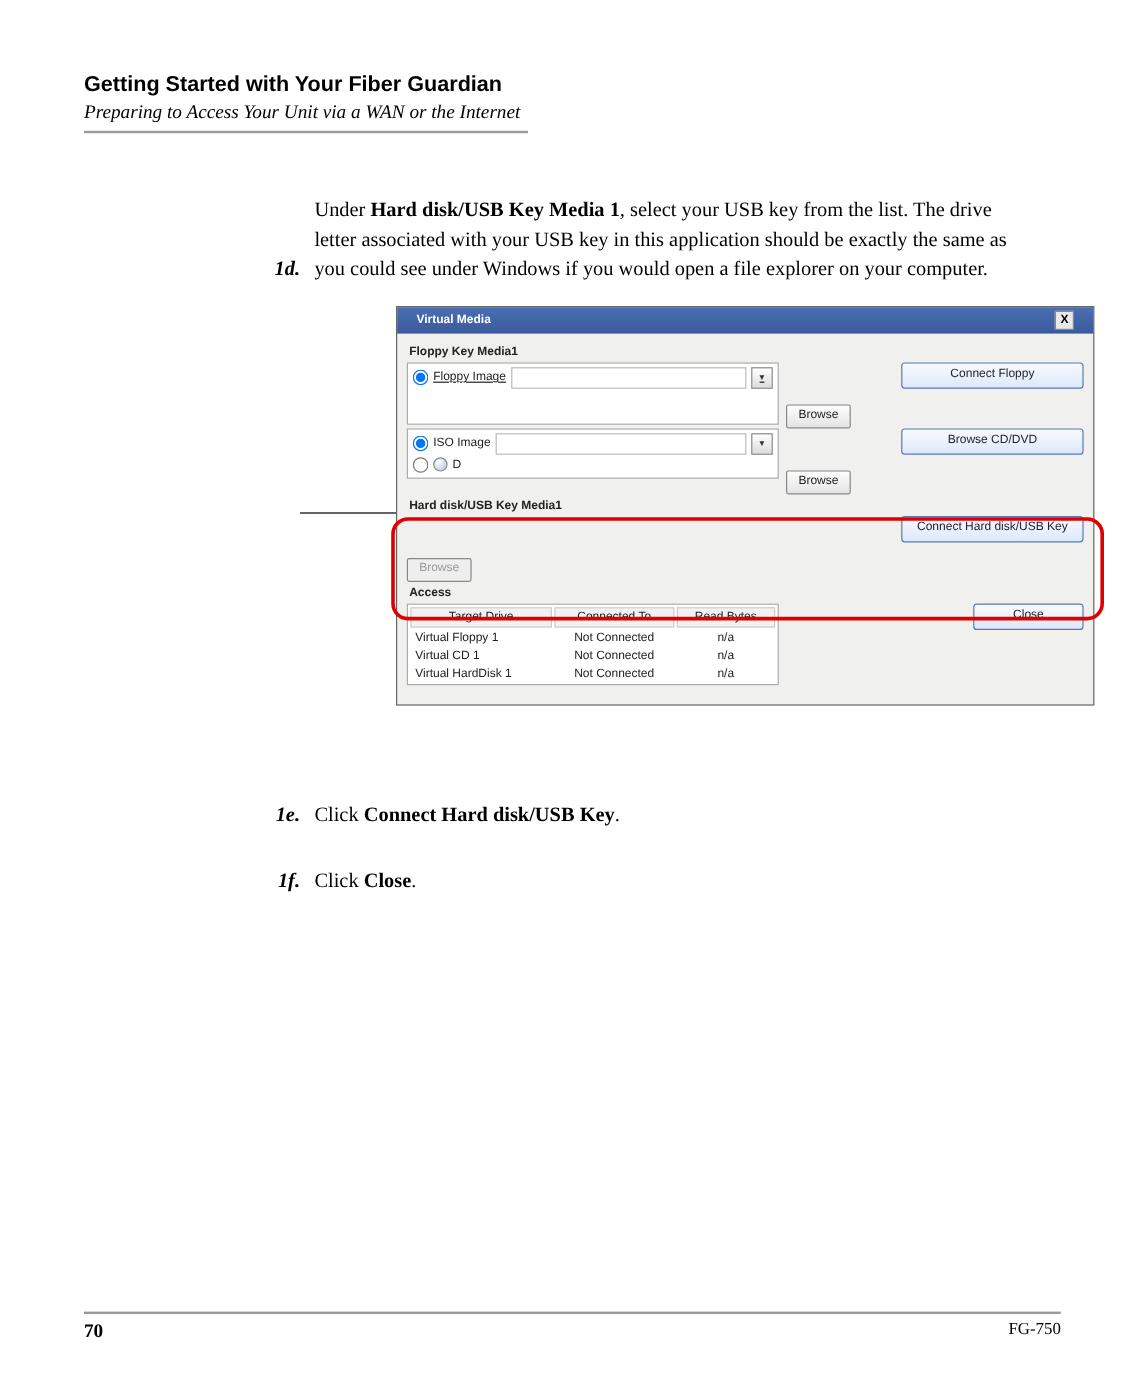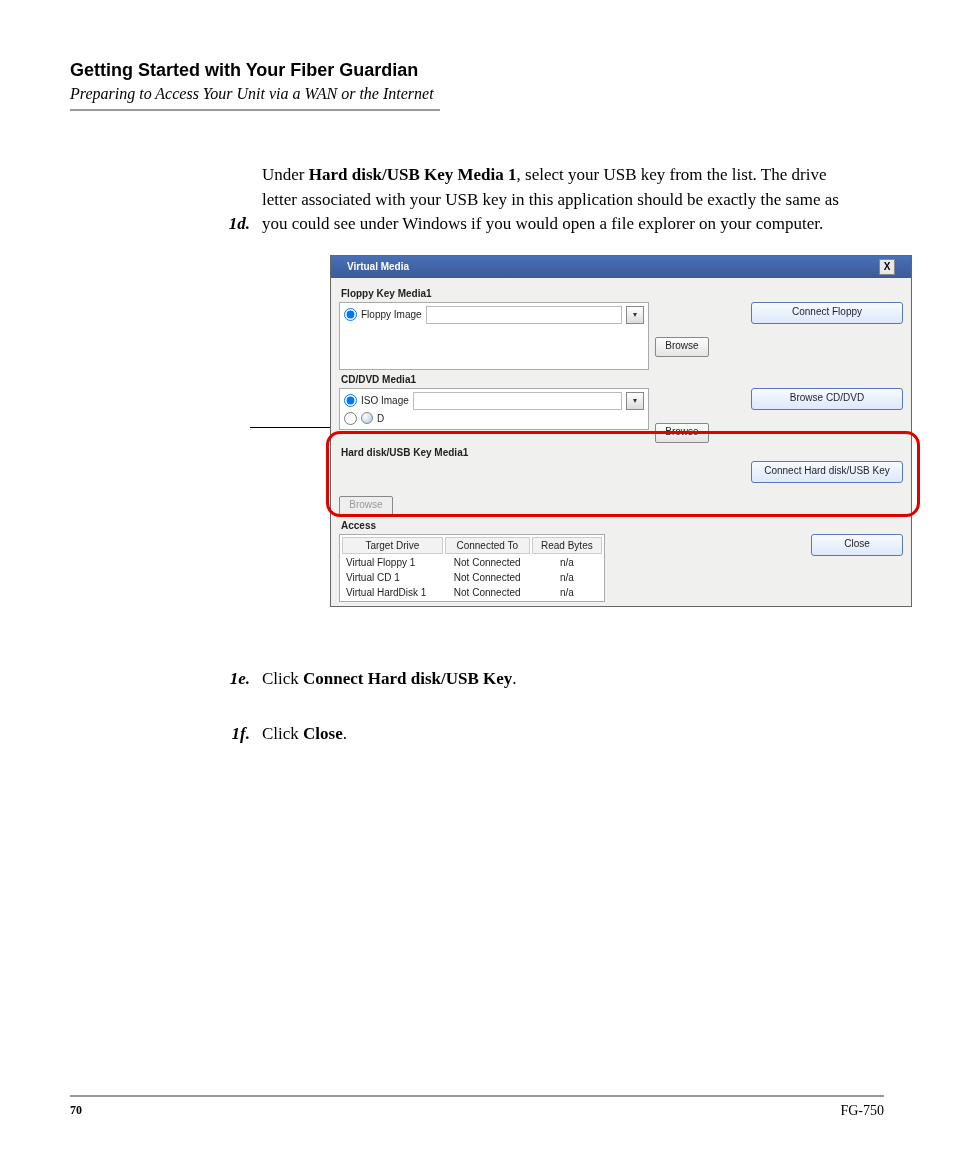--- a/index.html
+++ b/index.html
@@ -96,21 +96,21 @@
     background: #e8e8e8;
     color: #000;
     width: 14px;
     height: 14px;
     text-align: center;
     line-height: 14px;
     font-weight: bold;
     border: 1px solid #888;
     font-size: 10px;
   }
-  .vm-body { padding: 6px 8px 4px 8px; }
+  .vm-body { padding: 6px 8px 16px 8px; }
 
   .group-label { font-weight: bold; margin: 4px 0 3px 2px; }
   .media-row {
     display: flex;
     gap: 6px;
     align-items: flex-start;
   }
   .media-left {
     width: 310px;
     border: 1px solid #aaa;
@@ -183,21 +183,21 @@
     border: 1px solid #5a78b6;
     background: linear-gradient(#f8fbff, #dde8fa);
     text-align: center;
     line-height: 18px;
     font-size: 10px;
     border-radius: 3px;
     margin-left: auto;
   }
 
   .status-box {
-    width: 266px;
+    width: 310px;
     border: 1px solid #aaa;
     background: #fff;
     font-size: 10px;
   }
   .status-box th {
     background: #f2f2f2;
     border: 1px solid #ccc;
     font-weight: normal;
     padding: 2px 4px;
     text-align: center;
@@ -227,21 +227,21 @@
   .footer-rule {
     border: none;
     border-top: 2px solid #999;
     margin: 0 0 6px 0;
   }
   .footer-row {
     display: flex;
     justify-content: space-between;
     font-size: 14px;
   }
-  .footer-row .pg { font-weight: bold; font-size: 12px; font-family: Liberation Serif, serif; }
+  .footer-row .pg { font-weight: bold; font-size: 16px; font-family: Liberation Serif, serif; }
 </style>
 </head>
 <body>
 
 <div class="header-title">Getting Started with Your Fiber Guardian</div>
 <div class="header-sub">Preparing to Access Your Unit via a WAN or the Internet</div>
 <hr class="header-rule">
 
 <div class="step-block">
   <div class="step-num">1d.</div>
@@ -255,33 +255,32 @@
 
   <div class="vm-window">
     <div class="vm-title">
       <span>Virtual Media</span>
       <span class="xclose">X</span>
     </div>
     <div class="vm-body">
 
       <div class="group-label">Floppy Key Media1</div>
       <div class="media-row">
-        <div class="media-left" style="height:68px;">
+        <div class="media-left" style="height:52px;text-decoration:underline;">
           <div class="radio-line">
             <input type="radio" checked="" style="">
             <span>Floppy Image</span>
             <span class="field"></span>
             <span class="dd-btn"></span>
           </div>
         </div>
         <div class="mini-browse">Browse</div>
         <div class="connect-btn">Connect Floppy</div>
       </div>
 
-      <div class="group-label">CD/DVD Media1</div>
       <div class="media-row">
         <div class="media-left" style="height:42px;">
           <div class="radio-line">
             <input type="radio" checked="" style="">
             <span>ISO Image</span>
             <span class="field"></span>
             <span class="dd-btn"></span>
           </div>
           <div class="radio-line">
             <input type="radio" style="">

